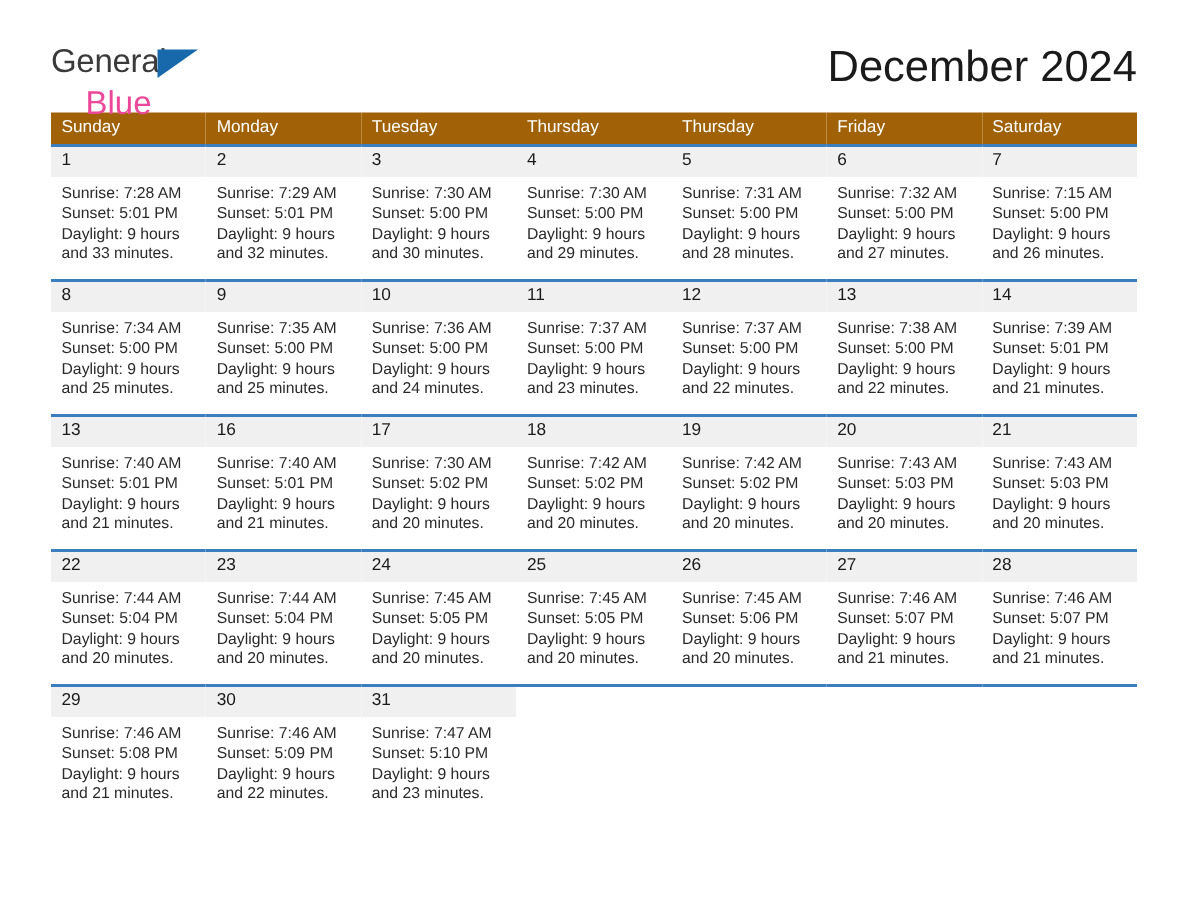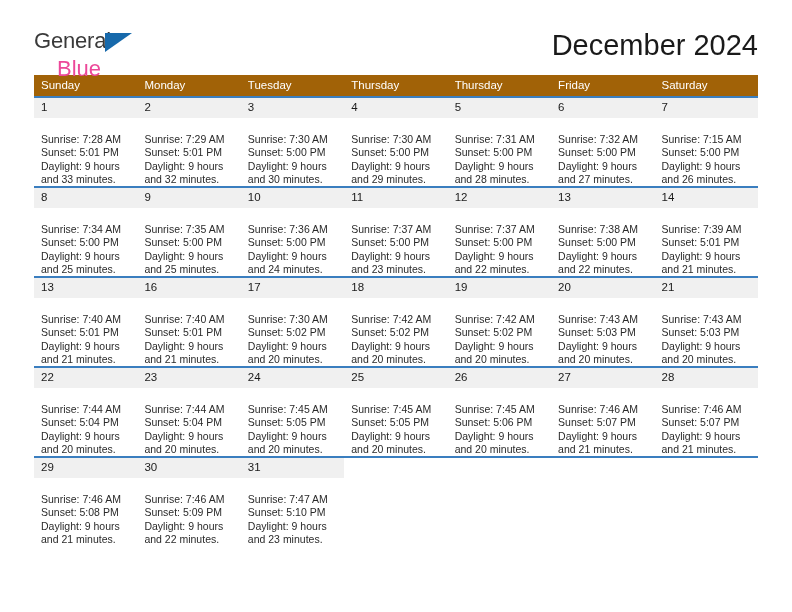--- a/index.html
+++ b/index.html
@@ -116,21 +116,21 @@
     color: #1a1a1a;
     padding: 3px 0 4px 7px;
     line-height: 1.1;
     min-height: 15px;
     box-sizing: border-box;
   }
   .cell.empty .daynum {
     background: #ffffff;
   }
   .info {
-    padding: 15px 6px 0 7px;
+    padding: 5px 6px 0 7px;
     font-size: 10.5px;
     line-height: 13.5px;
     color: #2a2a2a;
   }
   .info div {
     white-space: nowrap;
   }
 </style>
 </head>
 <body>

